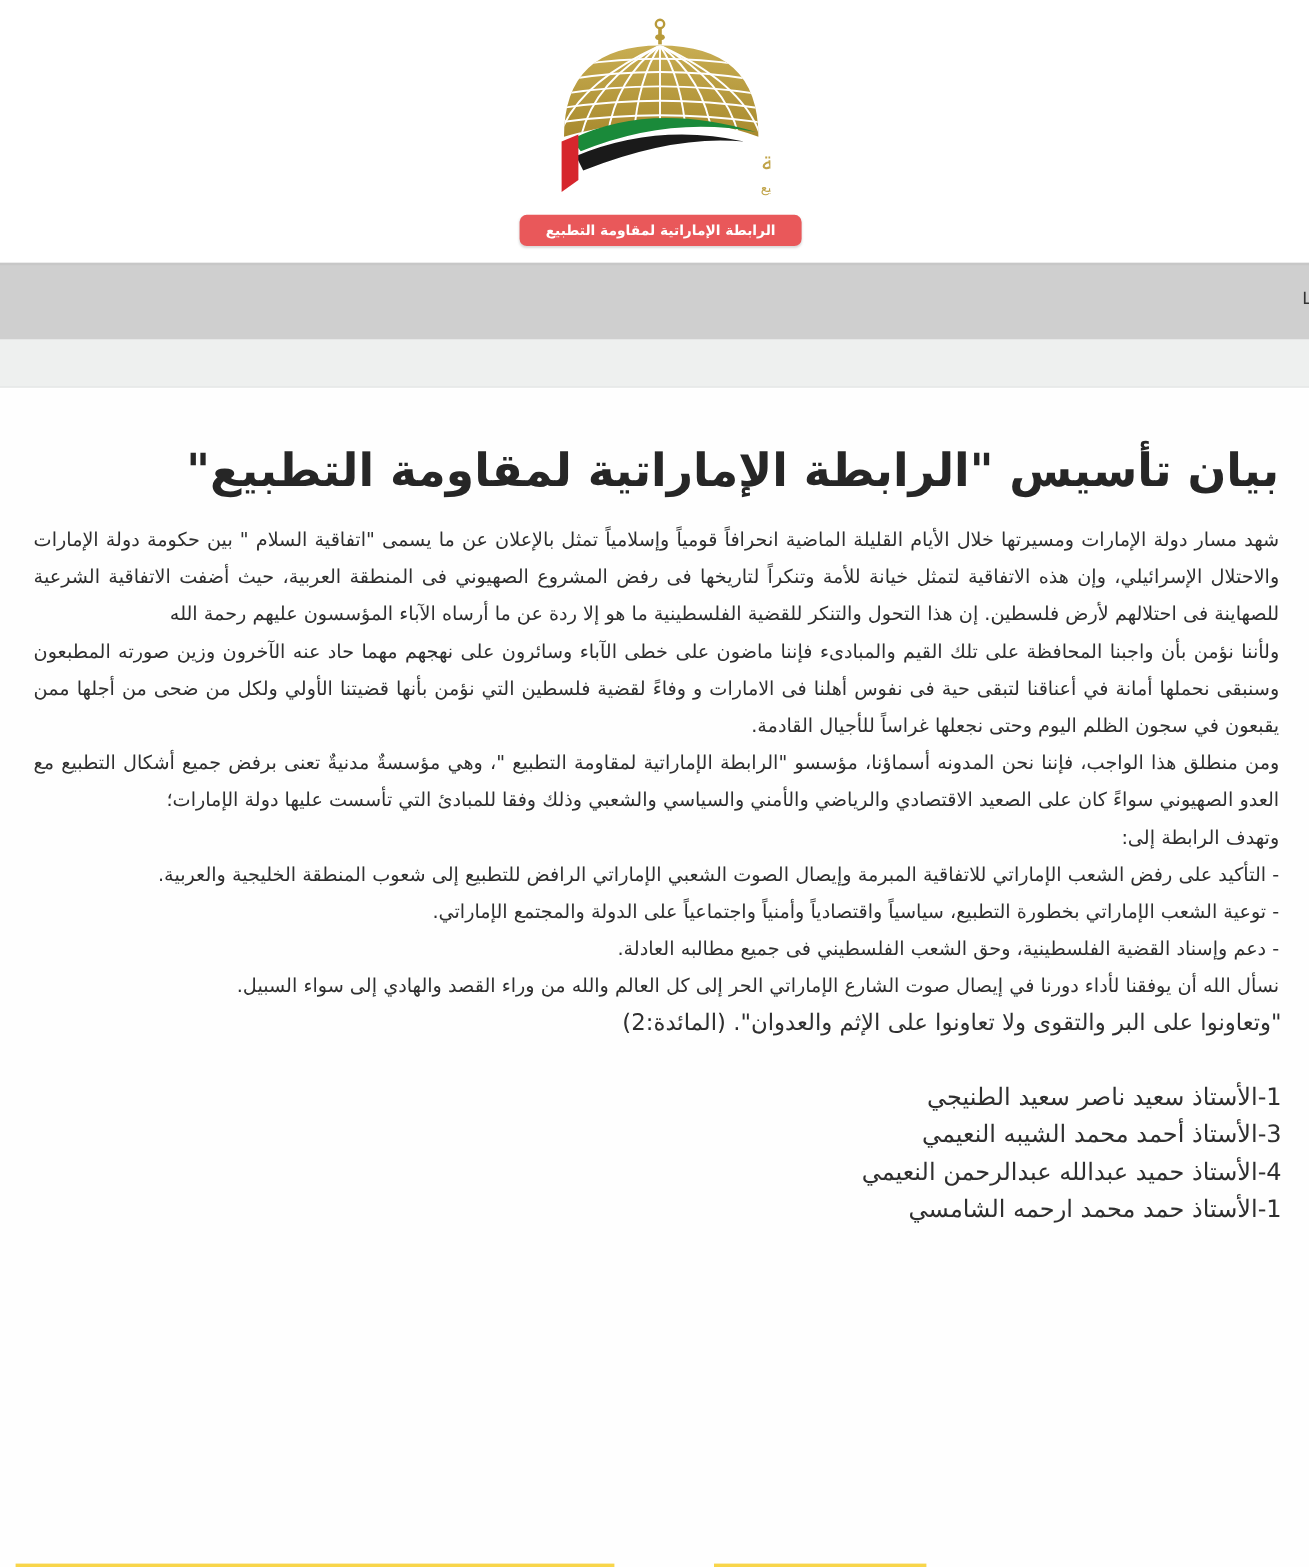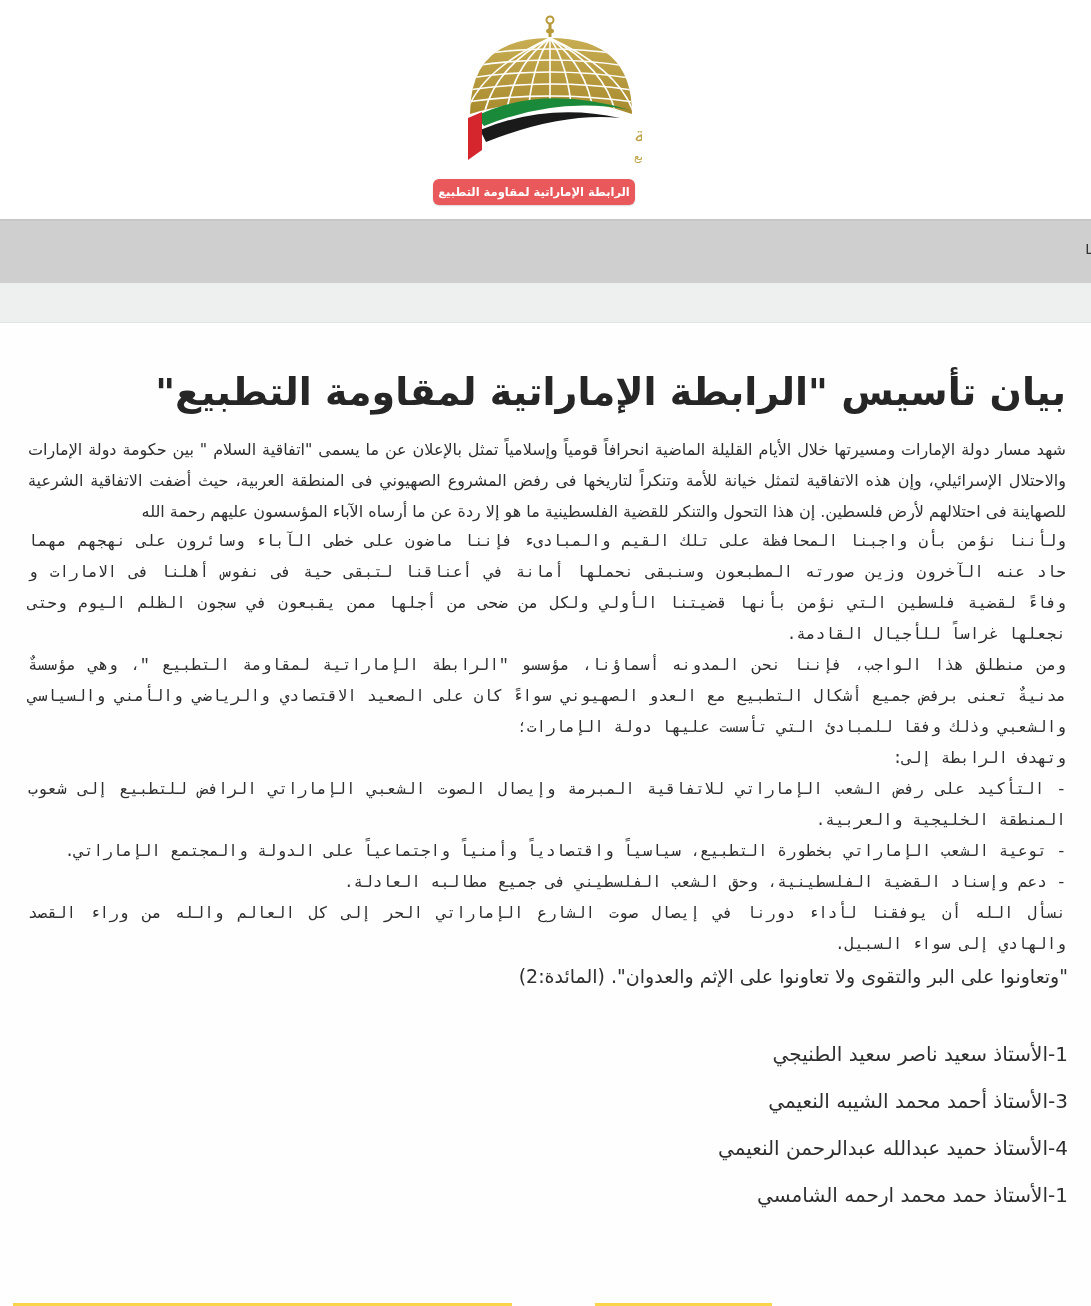--- a/index.html
+++ b/index.html
@@ -2,21 +2,21 @@
 <html><head>
   <meta charset="utf-8">
   <style>
     * { box-sizing: border-box; margin: 0; padding: 0; }
     html, body { width: 1091px; height: 1306px; overflow: hidden; background: #ffffff; }
     body { font-family: "DejaVu Sans", sans-serif; color: #2b2b2b; position: relative; }
 
     .header { position: absolute; left: 0; top: 0; width: 1091px; height: 219px; background: #ffffff; }
     .logo { position: absolute; left: 462px; top: 14px; width: 180px; height: 152px; }
     .logo-badge {
-      position: absolute; left: 433px; top: 179px; width: 202px; height: 26px;
+      position: absolute; left: 433px; top: 179px; width: 235px; height: 26px;
       background: #e9585a; border-radius: 6px;
       color: #ffffff; font-weight: bold; font-size: 11.5px; direction: rtl;
       display: flex; align-items: center; justify-content: center; white-space: nowrap;
       box-shadow: 0 1px 2px rgba(0,0,0,0.15);
     }
 
     .nav-bar {
       position: absolute; left: 0; top: 219px; width: 1091px; height: 64px;
       background: #cfcfcf; border-top: 2px solid #c7c7c7;
     }
@@ -32,24 +32,24 @@
 
     .article { position: absolute; left: 28px; top: 354px; width: 1040px; direction: rtl; text-align: right; }
     .title {
       font-family: "DejaVu Sans", sans-serif; font-weight: bold; font-size: 38px;
       color: #262626; line-height: 76px; height: 80px; padding-right: 2px; white-space: nowrap;
     }
     .para {
       font-size: 16px; line-height: 31px; color: #2f2f2f; text-align: justify;
       text-align-last: right; padding-right: 2px;
     }
-    .para.condensed { letter-spacing: -0.4px; font-family: Liberation Mono, monospace; }
+    .para.condensed { letter-spacing: -0.4px; }
     .quote { font-size: 19px; line-height: 31px; color: #2f2f2f; }
     .spacer { height: 31px; }
-    .names li { list-style: none; font-size: 20px; line-height: 31px; color: #2f2f2f; white-space: nowrap; margin-top: 16px; }
+    .names li { list-style: none; font-size: 20px; line-height: 31px; color: #2f2f2f; white-space: nowrap; }
 
     .footer-bar-a { position: absolute; left: 13px; top: 1303px; width: 499px; height: 3px; background: #f8d54a; }
     .footer-bar-b { position: absolute; left: 595px; top: 1303px; width: 177px; height: 3px; background: #f8d54a; }
   </style>
 </head>
 <body>
 
 <div class="header">
   <div class="logo">
     <svg width="180" height="152" viewBox="0 0 180 152">

